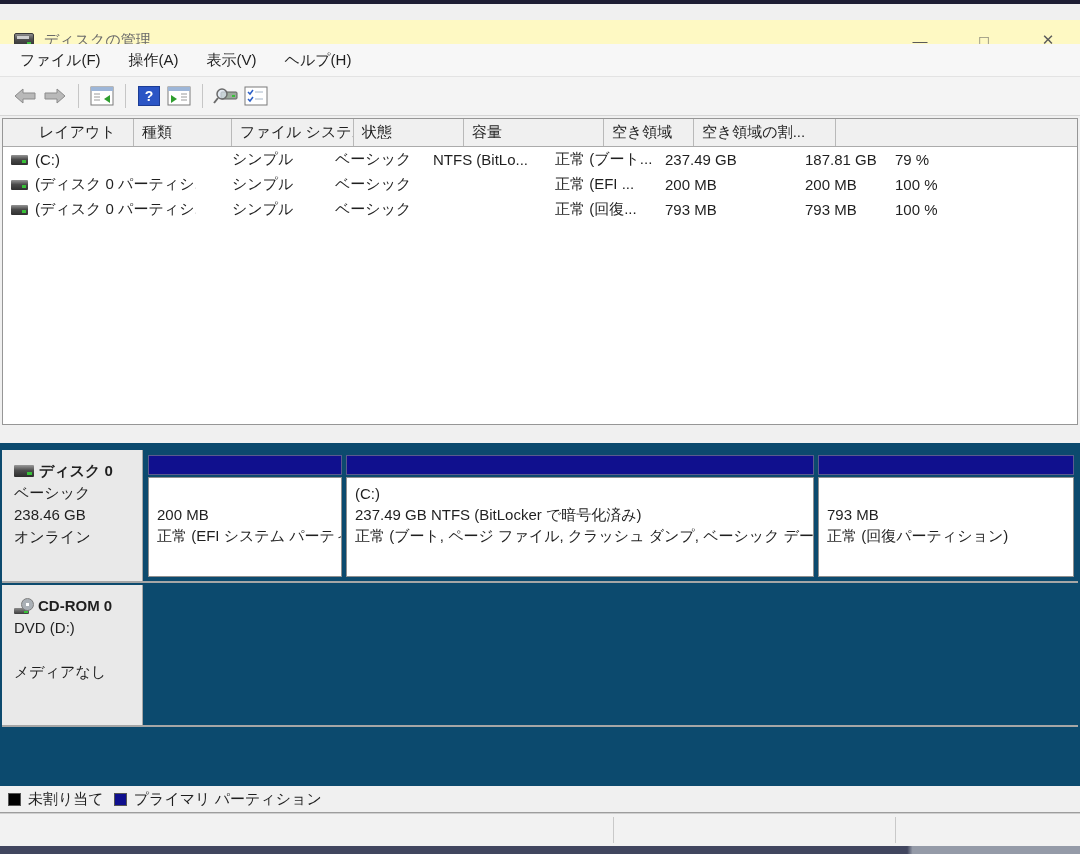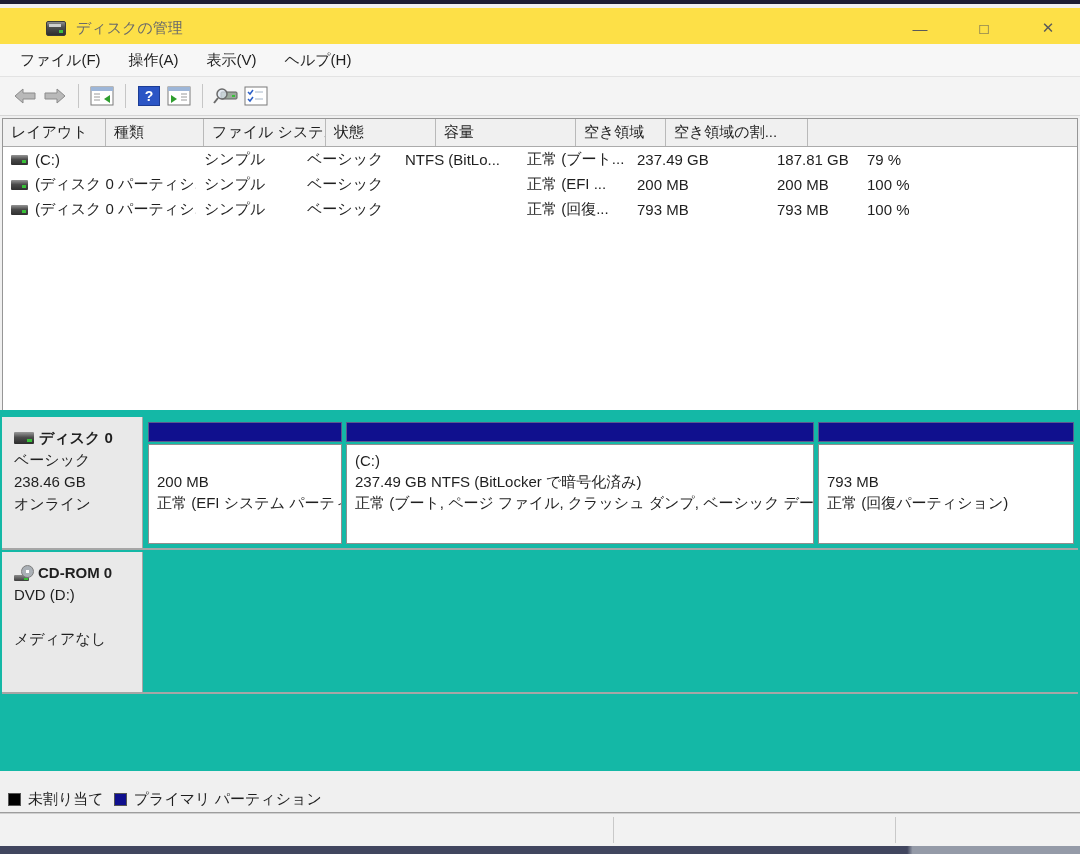--- a/index.html
+++ b/index.html
@@ -3,21 +3,21 @@
 <meta charset="utf-8">
 <style>
   * { margin:0; padding:0; box-sizing:border-box; }
   html,body { width:1080px; height:854px; overflow:hidden; }
   body { font-family:"Liberation Sans", sans-serif; color:#1f1f1f; background:#f0f0f0; position:relative; }
 
   .band { position:absolute; left:0; right:0; }
 
   
   #top-edge { top:0; height:4px; background:#1d1d33; }
-  #titlebar { top:8px; height:40px; background:#fde047; display:flex; align-items:center;padding-left:32px; }
+  #titlebar { top:20px; height:40px; background:#fef9c3; display:flex; align-items:center; }
   .app-icon { width:20px; height:15px; margin:0 10px 0 14px; position:relative; background:linear-gradient(180deg,#8d8d8d 0%,#4f4f4f 40%,#2e2e2e 100%); border-radius:2px; border:1px solid #3a3a3a; }
   .app-icon::before { content:""; position:absolute; left:2px; top:2px; width:12px; height:3px; background:#cfcfcf; }
   .app-icon::after { content:""; position:absolute; right:2px; bottom:2px; width:4px; height:3px; background:#3fbf3f; }
   .title-text { font-size:15px; color:#6a6a6a; }
   .win-controls { margin-left:auto; display:flex; height:100%; }
   .win-btn { width:64px; height:100%; display:flex; align-items:center; justify-content:center; font-size:15px; color:#5a5a5a; }
 
   
   #menubar { top:44px; height:33px; background:#f7f7f7; display:flex; align-items:flex-end; border-bottom:1px solid #e3e3e3; }
   .menu-item { padding:0 14px; font-size:15px; height:100%; display:flex; align-items:center; }
@@ -28,27 +28,27 @@
   .tb-sep { width:1px; height:24px; background:#c6c6c6; margin:0 8px; }
   .tb-btn { width:30px; height:28px; display:flex; align-items:center; justify-content:center; }
   .tb-help { width:22px; height:20px; background:#2b55c5; border:1px solid #1c3c95; color:#fff; font-weight:bold; font-size:14px; display:flex; align-items:center; justify-content:center; }
 
   
   #volume-list { top:118px; height:307px; left:2px; right:2px; background:#ffffff; border:1px solid #969696; }
   .vt-header { display:flex; height:28px; background:#f0f0f0; border-bottom:1px solid #ababab; }
   .vt-hcell { font-size:15px; display:flex; align-items:center; padding-left:8px; border-right:1px solid #b9b9b9; overflow:hidden; white-space:nowrap; }
   .vt-row { display:flex; height:25px; align-items:center; }
   .vt-cell { font-size:15px; padding-left:8px; overflow:hidden; white-space:nowrap; display:flex; align-items:center; }
-  .c0 { width:193px; } .c1 { width:103px; } .c2 { width:98px; } .c3 { width:122px; }
+  .c0 { width:193px; } .c1 { width:103px;margin-left:28px; } .c2 { width:98px; } .c3 { width:122px; }
   .c4 { width:110px; } .c5 { width:140px; } .c6 { width:90px; } .c7 { width:142px; } .c8 { flex:1; border-right:none; }
   .vol-icon { flex:0 0 17px; width:17px; height:10px; margin-right:7px; background:linear-gradient(180deg,#949494 0%,#4a4a4a 45%,#2f2f2f 100%); border-radius:1px; position:relative; }
   .vol-icon::after { content:""; position:absolute; right:2px; bottom:2px; width:4px; height:3px; background:#38c038; }
 
   
-  #graph-view { top:410px; height:361px; background:#14b8a6;text-decoration:underline; }
+  #graph-view { top:443px; height:361px; background:#0c4a6e;text-decoration:underline; }
   .disk-band { position:absolute; left:2px; right:2px; border-bottom:2px solid #a6a6a6; }
   #disk0-band { top:7px; height:133px; }
   #cdrom-band { top:142px; height:142px; }
   .disk-label { position:absolute; left:0; top:0; bottom:0; width:141px; background:#e9e9e9; border-right:1px solid #a6a6a6; padding:10px 6px 0 12px; font-size:15px; line-height:22px; }
   .disk-label .name-line { display:flex; align-items:center; font-weight:bold; }
   .disk-icon { width:20px; height:12px; margin-right:5px; background:linear-gradient(180deg,#9a9a9a 0%,#4d4d4d 45%,#2c2c2c 100%); border-radius:1px; position:relative; }
   .disk-icon::after { content:""; position:absolute; right:2px; bottom:2px; width:5px; height:3px; background:#38c038; }
   .cd-icon { width:20px; height:16px; margin-right:4px; position:relative; }
   .cd-icon .tray { position:absolute; left:0; bottom:0; width:15px; height:6px; background:linear-gradient(180deg,#8a8a8a,#3c3c3c); border-radius:1px; }
   .cd-icon .tray::after { content:""; position:absolute; right:1px; bottom:1px; width:4px; height:2px; background:#38c038; }

